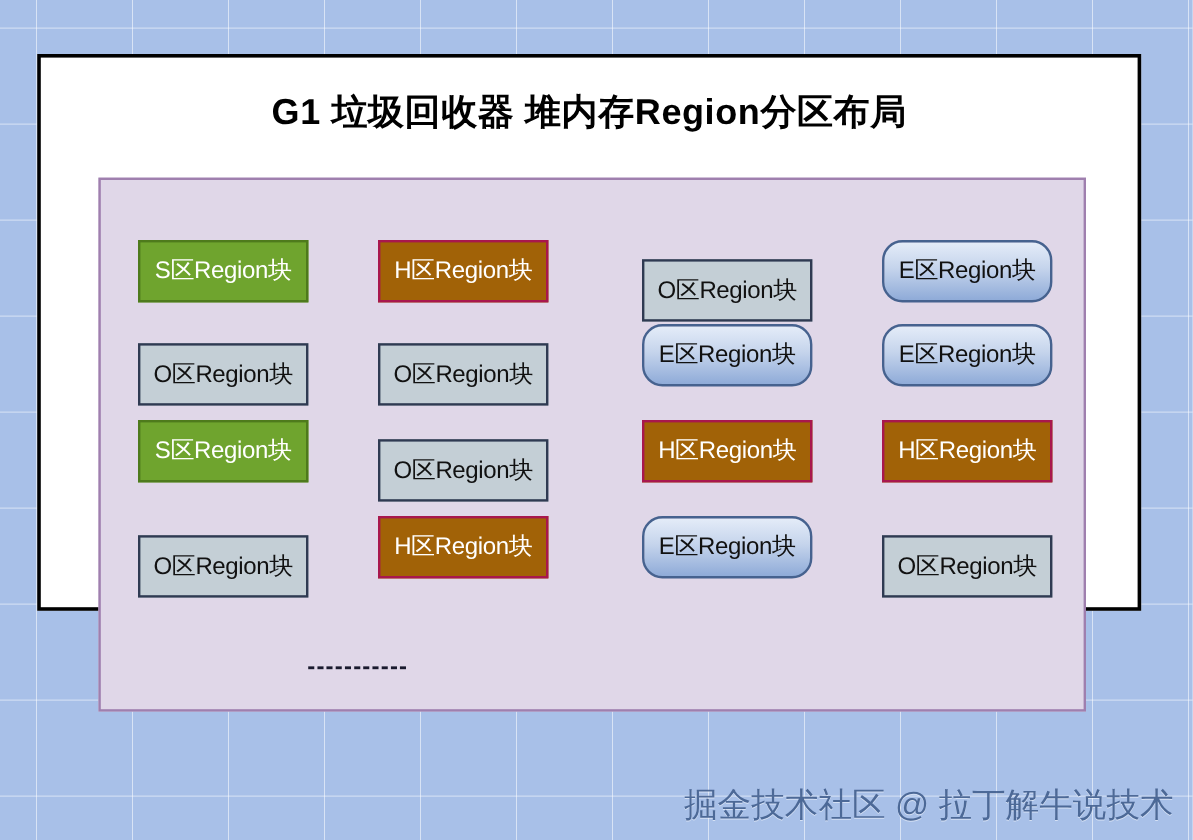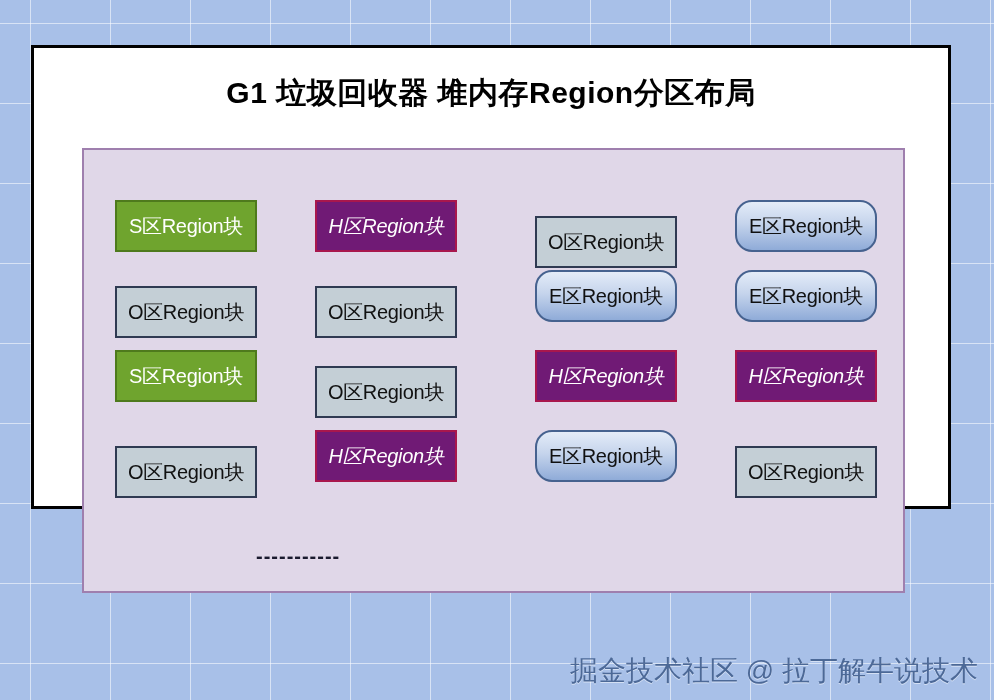--- a/index.html
+++ b/index.html
@@ -102,24 +102,23 @@
   .region-block.c2 { left: 451px; }
   .region-block.c3 { left: 651px; }
 
   
   .region-block.type-S {
     background: #6fa42e;
     border-color: #4e7a1c;
     color: #ffffff;
   }
   .region-block.type-H {
-    background: #701a75;
+    background: #a16207;
     border-color: #a8174d;
     color: #ffffff;
-    font-style: italic;
   }
   .region-block.type-O {
     background: #c4cfd6;
     border-color: #2f3a52;
     color: #111111;
     margin-top: 16px;
   }
   .region-block.type-E {
     background: linear-gradient(to bottom, #e4ecf8 0%, #c5d4ec 45%, #8fabd8 100%);
     border-color: #46628f;

